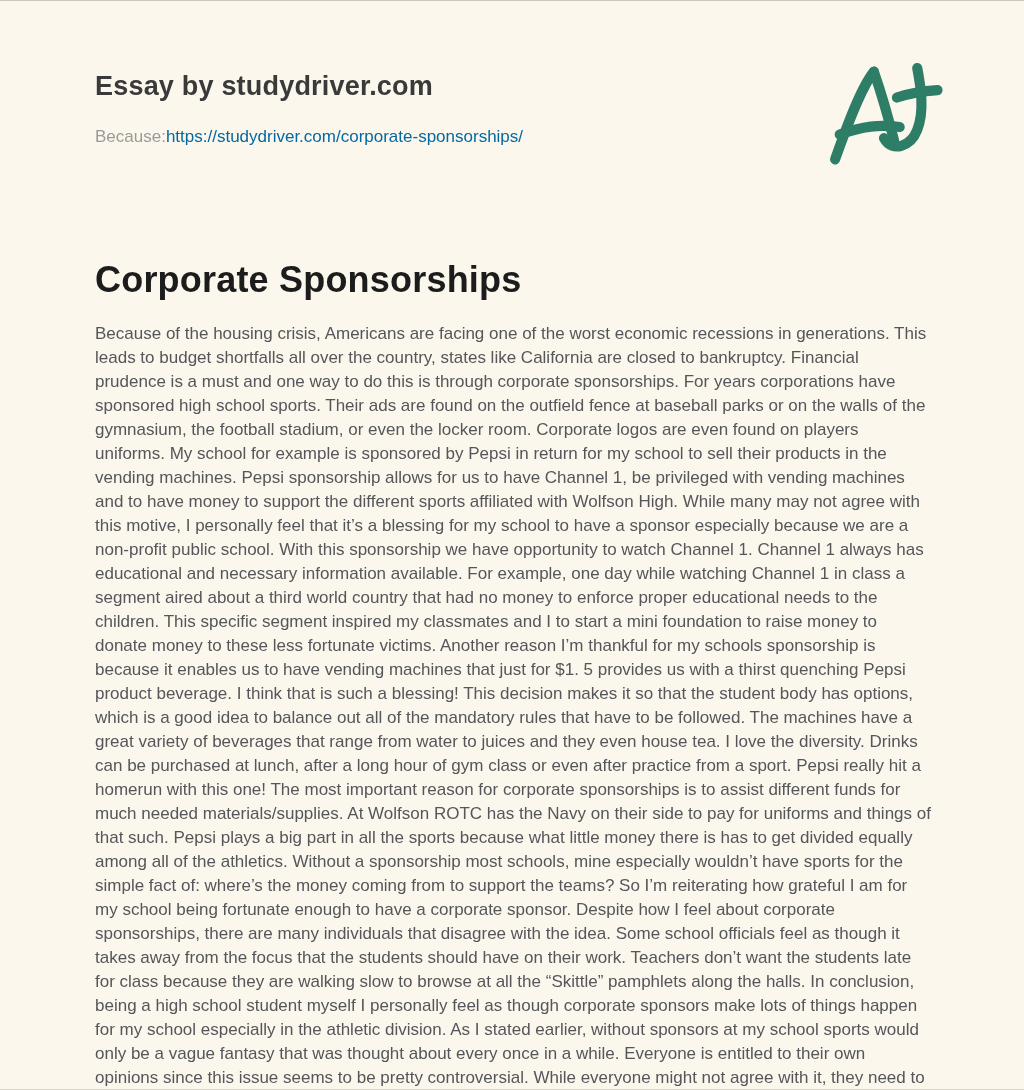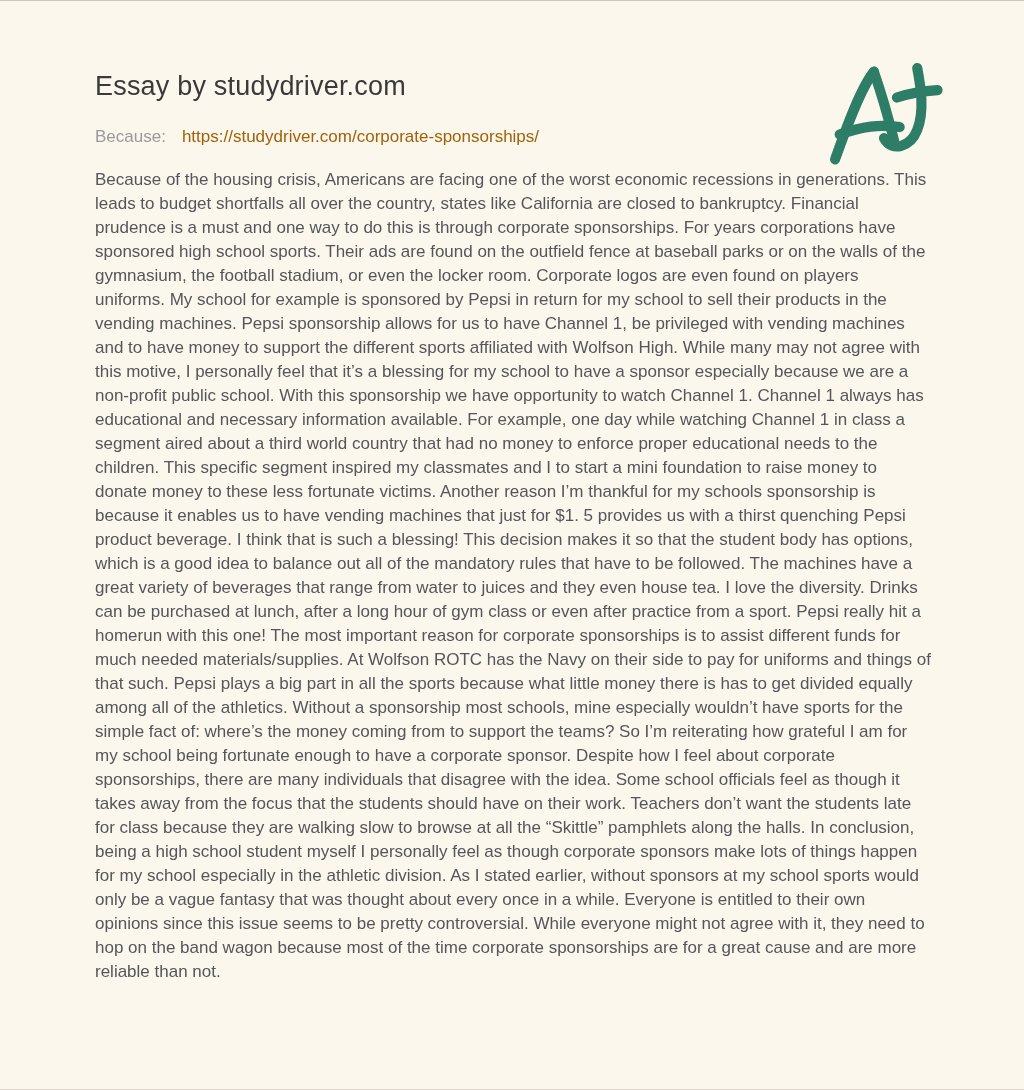--- a/index.html
+++ b/index.html
@@ -14,33 +14,33 @@
     border-bottom: 1px solid #ddd7cb;
     overflow: hidden;
     font-family: "Liberation Sans", sans-serif;
   }
   .content {
     padding: 0 92px 0 95px;
   }
   .header-title {
     padding-top: 70px;
     font-size: 27px;
-    font-weight: normal;
+    font-weight: bold;
     color: #3a3a3a;
     letter-spacing: 0.2px;
   }
   .source-line {
     margin-top: 25px;
     font-size: 17px;
     color: #9a9a98;
   }
   .source-line a {
-    color: #a16207;
+    color: #0369a1;
     text-decoration: none;
-    margin-left: 16px;
+    margin-left: 0;
   }
   .logo {
     position: absolute;
     top: 60px;
     right: 80px;
     width: 120px;
     height: 110px;
   }
   .essay-title {
     margin-top: 112px;
@@ -78,17 +78,18 @@
         <path d="M 101 7 C 105 28 109 54 101 74 C 94 92 74 99 65 83"></path>
       </g>
     </svg>
   </div>
 
   <div class="content">
     <h1 class="header-title">Essay by studydriver.com</h1>
 
     <p class="source-line"><span>Because:</span><a href="#">https://studydriver.com/corporate-sponsorships/</a></p>
 
+    <h2 class="essay-title">Corporate Sponsorships</h2>
 
     <p class="essay-body">Because of the housing crisis, Americans are facing one of the worst economic recessions in generations. This leads to budget shortfalls all over the country, states like California are closed to bankruptcy. Financial prudence is a must and one way to do this is through corporate sponsorships. For years corporations have sponsored high school sports. Their ads are found on the outfield fence at baseball parks or on the walls of the gymnasium, the football stadium, or even the locker room. Corporate logos are even found on players uniforms. My school for example is sponsored by Pepsi in return for my school to sell their products in the vending machines. Pepsi sponsorship allows for us to have Channel 1, be privileged with vending machines and to have money to support the different sports affiliated with Wolfson High. While many may not agree with this motive, I personally feel that it’s a blessing for my school to have a sponsor especially because we are a non-profit public school. With this sponsorship we have opportunity to watch Channel 1. Channel 1 always has educational and necessary information available. For example, one day while watching Channel 1 in class a segment aired about a third world country that had no money to enforce proper educational needs to the children. This specific segment inspired my classmates and I to start a mini foundation to raise money to donate money to these less fortunate victims. Another reason I’m thankful for my schools sponsorship is because it enables us to have vending machines that just for $1. 5 provides us with a thirst quenching Pepsi product beverage. I think that is such a blessing! This decision makes it so that the student body has options, which is a good idea to balance out all of the mandatory rules that have to be followed. The machines have a great variety of beverages that range from water to juices and they even house tea. I love the diversity. Drinks can be purchased at lunch, after a long hour of gym class or even after practice from a sport. Pepsi really hit a homerun with this one! The most important reason for corporate sponsorships is to assist different funds for much needed materials/supplies. At Wolfson ROTC has the Navy on their side to pay for uniforms and things of that such. Pepsi plays a big part in all the sports because what little money there is has to get divided equally among all of the athletics. Without a sponsorship most schools, mine especially wouldn’t have sports for the simple fact of: where’s the money coming from to support the teams? So I’m reiterating how grateful I am for my school being fortunate enough to have a corporate sponsor. Despite how I feel about corporate sponsorships, there are many individuals that disagree with the idea. Some school officials feel as though it takes away from the focus that the students should have on their work. Teachers don’t want the students late for class because they are walking slow to browse at all the “Skittle” pamphlets along the halls. In conclusion, being a high school student myself I personally feel as though corporate sponsors make lots of things happen for my school especially in the athletic division. As I stated earlier, without sponsors at my school sports would only be a vague fantasy that was thought about every once in a while. Everyone is entitled to their own opinions since this issue seems to be pretty controversial. While everyone might not agree with it, they need to hop on the band wagon because most of the time corporate sponsorships are for a great cause and are more reliable than not.</p>
   </div>
 
 </div>
 
 </body></html>

